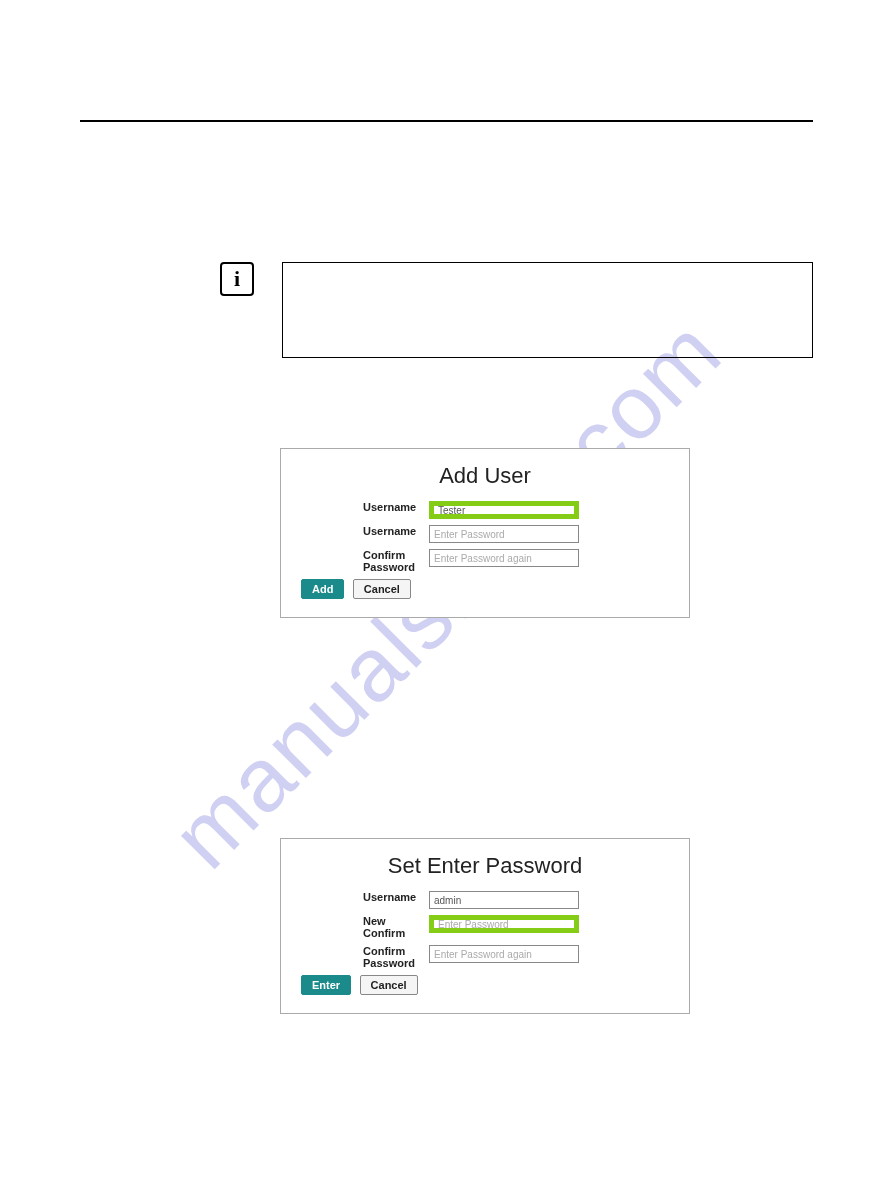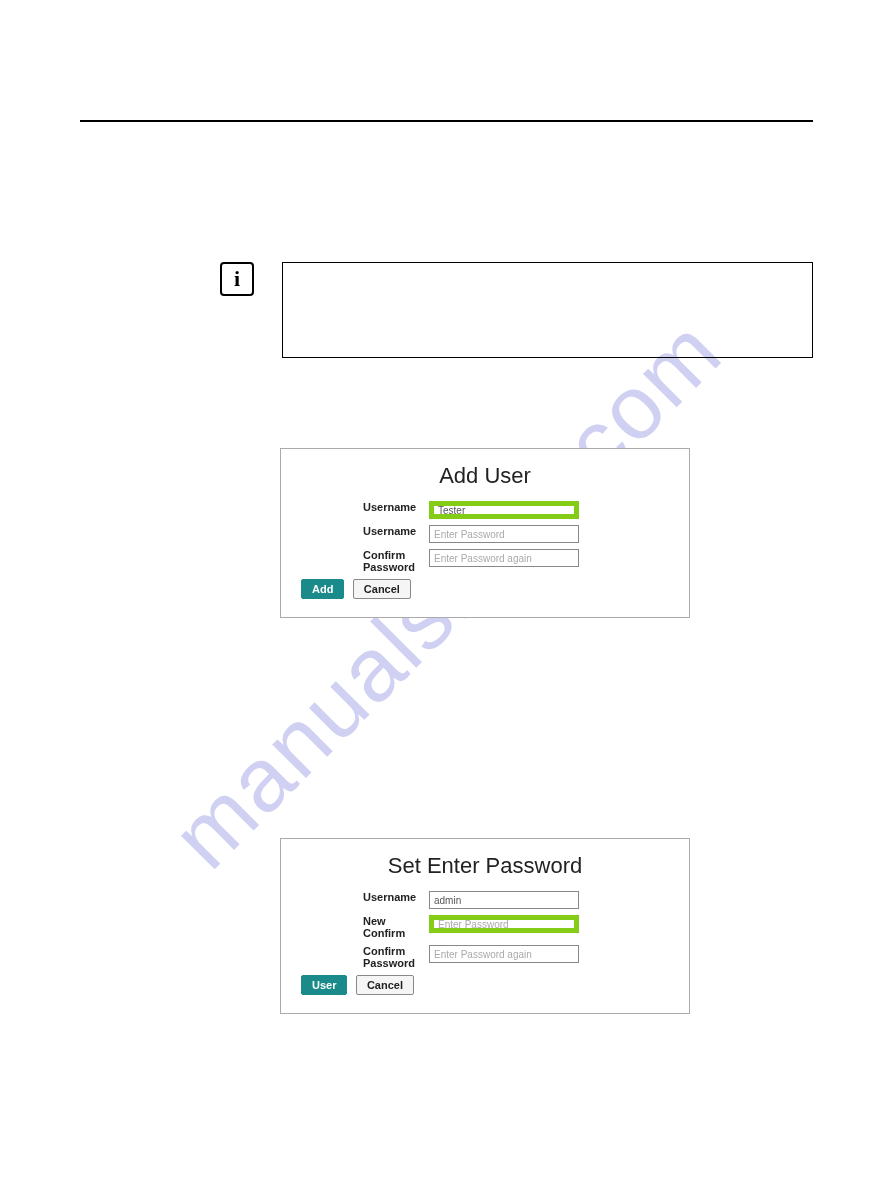--- a/index.html
+++ b/index.html
@@ -173,18 +173,18 @@
       <div class="form-label">New Confirm</div>
       <input class="form-input highlight" placeholder="Enter Password" style="">
     </div>
 
     <div class="form-row">
       <div class="form-label">Confirm Password</div>
       <input class="form-input" placeholder="Enter Password again" style="">
     </div>
 
     <div class="btn-row">
-      <span class="btn btn-primary">User</span>
+      <span class="btn btn-primary">Enter</span>
       <span class="btn btn-secondary">Cancel</span>
     </div>
   </div>
 
 </div>
 
 </body></html>

